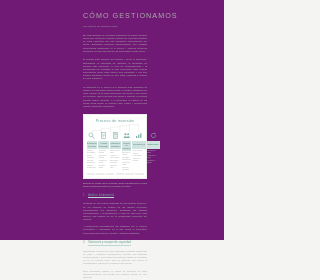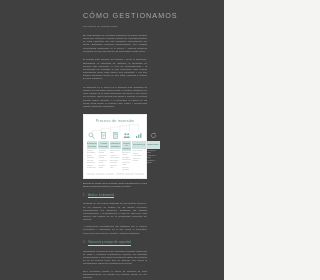--- a/index.html
+++ b/index.html
@@ -2,21 +2,21 @@
 <html lang="es"><head>
 <meta charset="utf-8">
 <style>
   html,body{margin:0;padding:0;}
   body{
     width:224px;height:280px;overflow:hidden;
     background:#f4f4f2;
     font-family:"Liberation Sans",sans-serif;
     -webkit-font-smoothing:antialiased;
   }
-  .page{width:224px;height:280px;position:relative;background:#404040;}
+  .page{width:224px;height:240px;position:relative;background:#701a75;}
   .col{
     position:absolute;left:83px;top:0;width:64px;
   }
 
   
   .title{
     font-size:7.2px;letter-spacing:1.05px;color:#a7a7a4;
     font-weight:400;margin:11px 0 0 0;line-height:9px;white-space:nowrap;
   }
   .subtitle{

